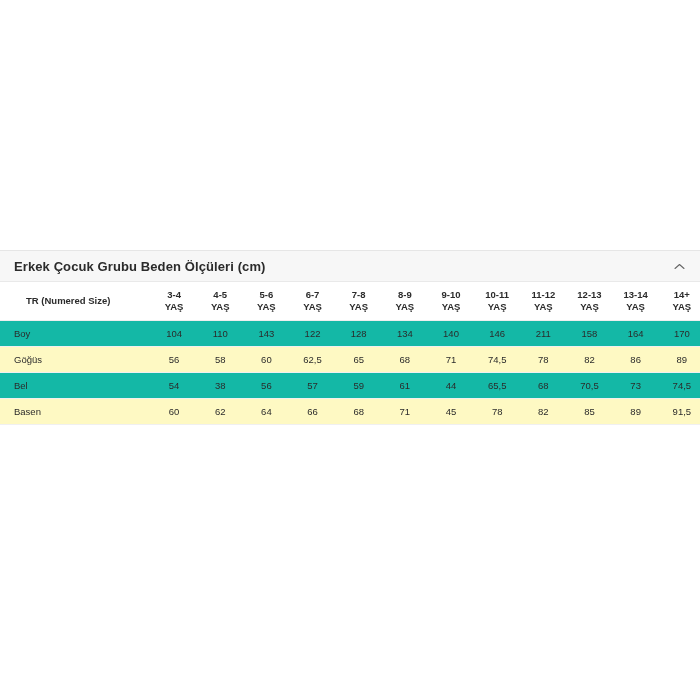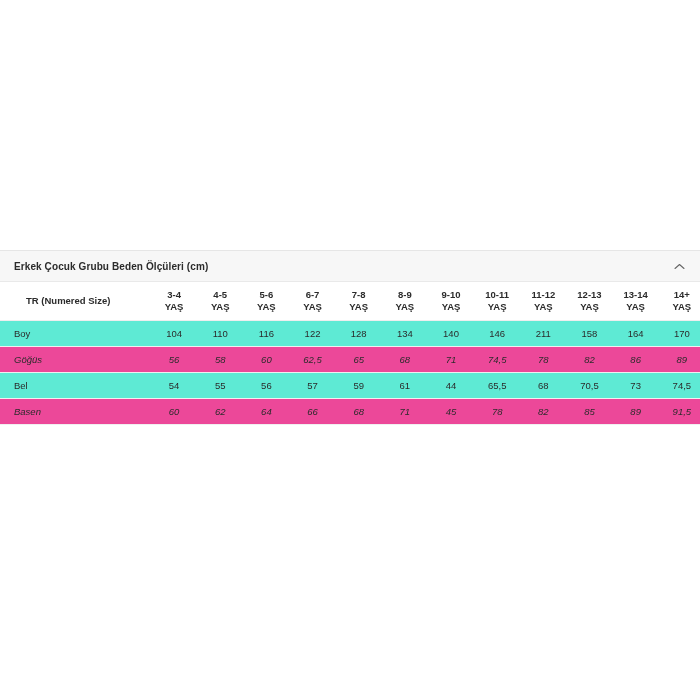--- a/index.html
+++ b/index.html
@@ -29,21 +29,21 @@
     height: 32px;
     background: #f7f7f7;
     border-top: 1px solid #e6e6e6;
     border-bottom: 1px solid #e9e9e9;
     display: flex;
     align-items: center;
     padding: 0 14px;
     box-sizing: border-box;
   }
   .panel-header-title {
-    font-size: 10px;
+    font-size: 13px;
     font-weight: bold;
     color: #2b2b2b;
     letter-spacing: 0.1px;
   }
   .chevron {
     position: absolute;
     right: 14px;
     top: 50%;
     transform: translateY(-50%);
     width: 13px;
@@ -92,25 +92,24 @@
   }
   .data-row td.col-label {
     padding-left: 4px;
     font-weight: normal;
   }
   .data-row td.val {
     padding-left: 2px;
     text-align: center;
   }
   .row-alt td {
-    background: #ec4899;
-    font-style: italic;
+    background: #fef9c3;
   }
   .row-plain td {
-    background: #5eead4;
+    background: #14b8a6;
   }
   .cellwrap {
     display: block;
     padding-left: 8px;
   }
   .lblwrap {
     display: block;
     padding-left: 10px;
   }
 </style>
@@ -192,21 +191,21 @@
           <td class="col-label">
             <span class="lblwrap">Boy</span>
           </td>
           <td class="val">
               <span class="cellwrap">104</span>
             </td>
           <td class="val">
               <span class="cellwrap">110</span>
             </td>
           <td class="val">
-              <span class="cellwrap">116</span>
+              <span class="cellwrap">143</span>
             </td>
           <td class="val">
               <span class="cellwrap">122</span>
             </td>
           <td class="val">
               <span class="cellwrap">128</span>
             </td>
           <td class="val">
               <span class="cellwrap">134</span>
             </td>
@@ -273,21 +272,21 @@
         </tr>
 
         <tr class="data-row row-plain">
           <td class="col-label">
             <span class="lblwrap">Bel</span>
           </td>
           <td class="val">
               <span class="cellwrap">54</span>
             </td>
           <td class="val">
-              <span class="cellwrap">55</span>
+              <span class="cellwrap">38</span>
             </td>
           <td class="val">
               <span class="cellwrap">56</span>
             </td>
           <td class="val">
               <span class="cellwrap">57</span>
             </td>
           <td class="val">
               <span class="cellwrap">59</span>
             </td>

